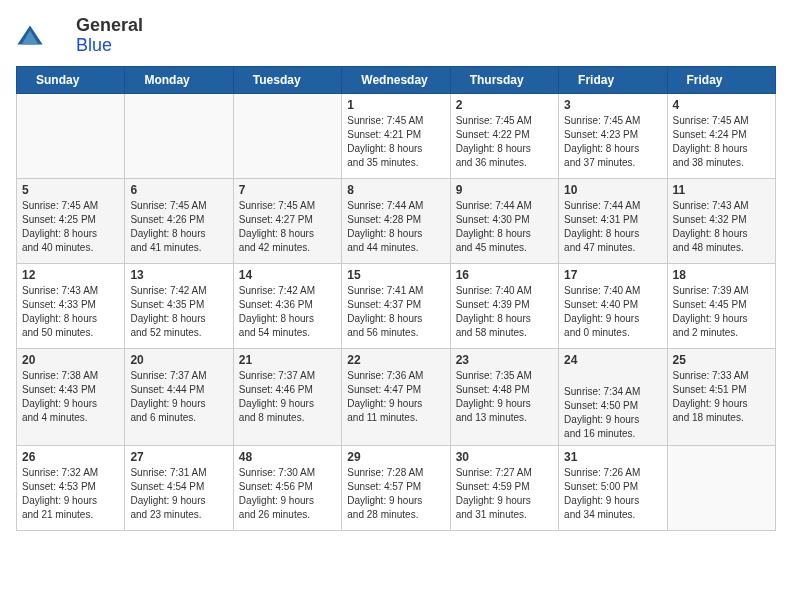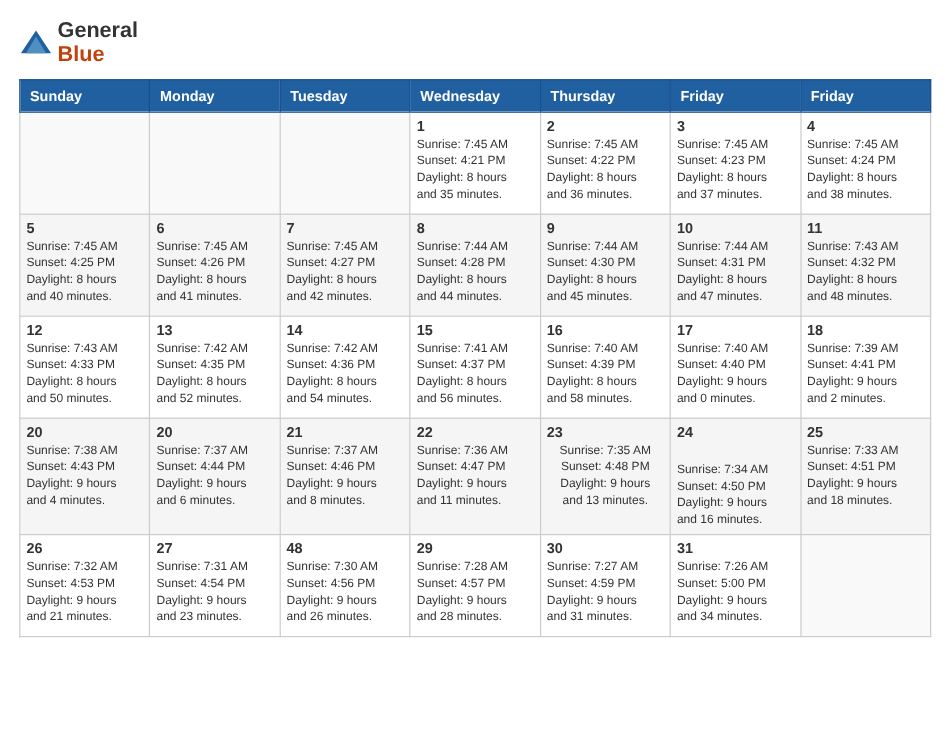--- a/index.html
+++ b/index.html
@@ -18,30 +18,31 @@
     }
     .logo {
       display: flex;
       align-items: center;
       gap: 4px;
     }
     .logo-text {
       display: flex;
       flex-direction: column;
       line-height: 1.1;
+      margin-left: 28px;
     }
     .logo-general {
       font-size: 18px;
       font-weight: bold;
       color: #333;
     }
     .logo-blue {
       font-size: 18px;
-      font-weight: bold;
-      color: #c2410c;
+      font-weight: normal;
+      color: #1d4ed8;
     }
     .logo-icon {
       width: 28px;
       height: 28px;
     }
     .title-block {
       text-align: right;
     }
     .calendar-title {
       font-size: 36px;
@@ -55,21 +56,21 @@
     table {
       width: 100%;
       border-collapse: collapse;
       table-layout: fixed;
     }
     thead th {
       background: #2060a0;
       color: #fff;
       font-size: 12px;
       font-weight: bold;
-      padding: 6px 8px;
+      padding: 6px 19px;
       text-align: left;
       border: 1px solid #1a5090;
     }
     tbody td {
       border: 1px solid #ccc;
       vertical-align: top;
       padding: 4px 5px;
       font-size: 10.5px;
       color: #333;
       height: 85px;
@@ -244,21 +245,21 @@
         <td>
           <div class="day-number">17</div>
           <div class="day-info" style="white-space: pre-line;">Sunrise: 7:40 AM
 Sunset: 4:40 PM
 Daylight: 9 hours
 and 0 minutes.</div>
         </td>
         <td>
           <div class="day-number">18</div>
           <div class="day-info" style="white-space: pre-line;">Sunrise: 7:39 AM
-Sunset: 4:41 PM
+Sunset: 4:45 PM
 Daylight: 9 hours
 and 2 minutes.</div>
         </td>
       </tr>
       <tr>
         <td>
           <div class="day-number">20</div>
           <div class="day-info" style="white-space: pre-line;">Sunrise: 7:38 AM
 Sunset: 4:43 PM
 Daylight: 9 hours
@@ -280,21 +281,21 @@
         </td>
         <td>
           <div class="day-number">22</div>
           <div class="day-info" style="white-space: pre-line;">Sunrise: 7:36 AM
 Sunset: 4:47 PM
 Daylight: 9 hours
 and 11 minutes.</div>
         </td>
         <td>
           <div class="day-number">23</div>
-          <div class="day-info" style="white-space: pre-line; text-align: center;">Sunrise: 7:35 AM
+          <div class="day-info" style="white-space: pre-line;">Sunrise: 7:35 AM
 Sunset: 4:48 PM
 Daylight: 9 hours
 and 13 minutes.</div>
         </td>
         <td>
           <div class="day-number">24</div>
           <div class="day-info" style="white-space: pre-line; margin-top: 18px;">Sunrise: 7:34 AM
 Sunset: 4:50 PM
 Daylight: 9 hours
 and 16 minutes.</div>

